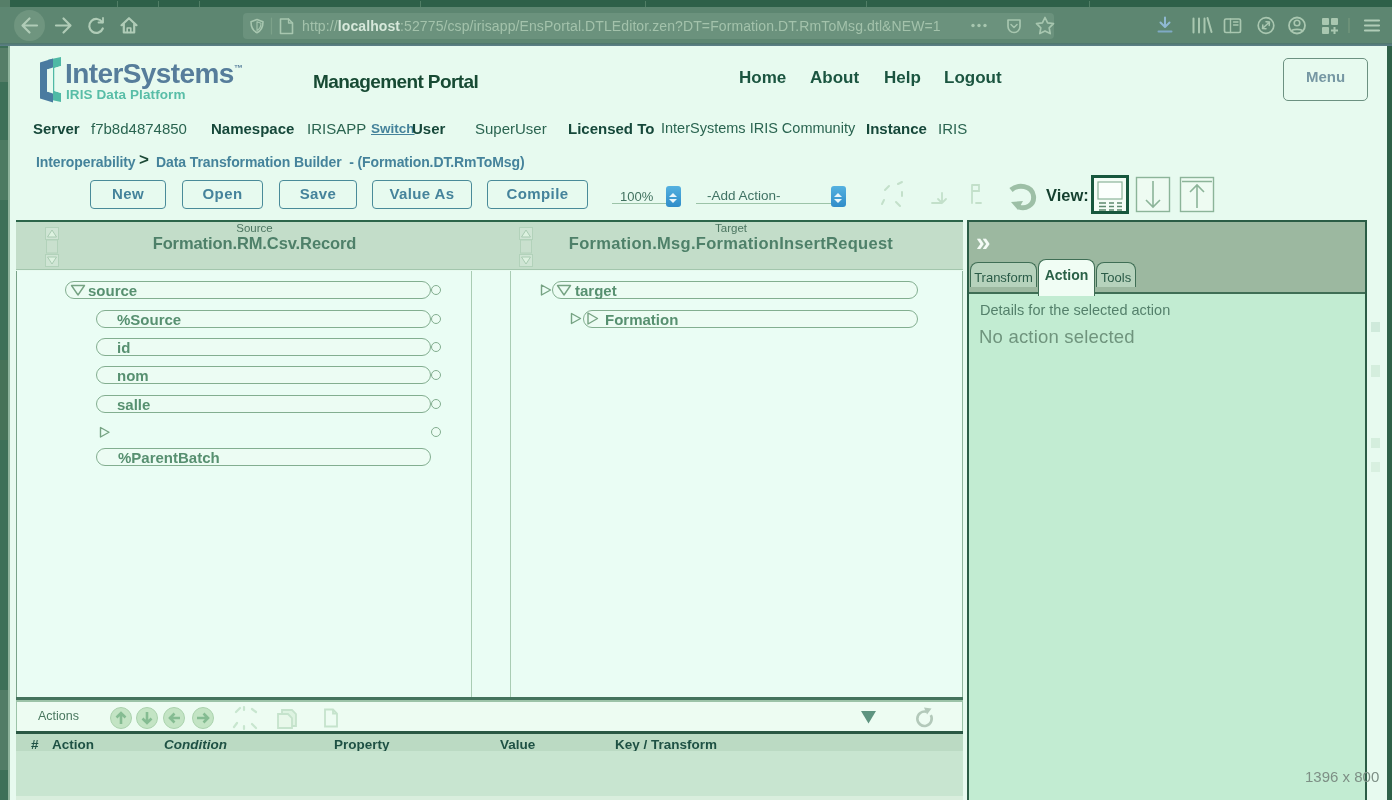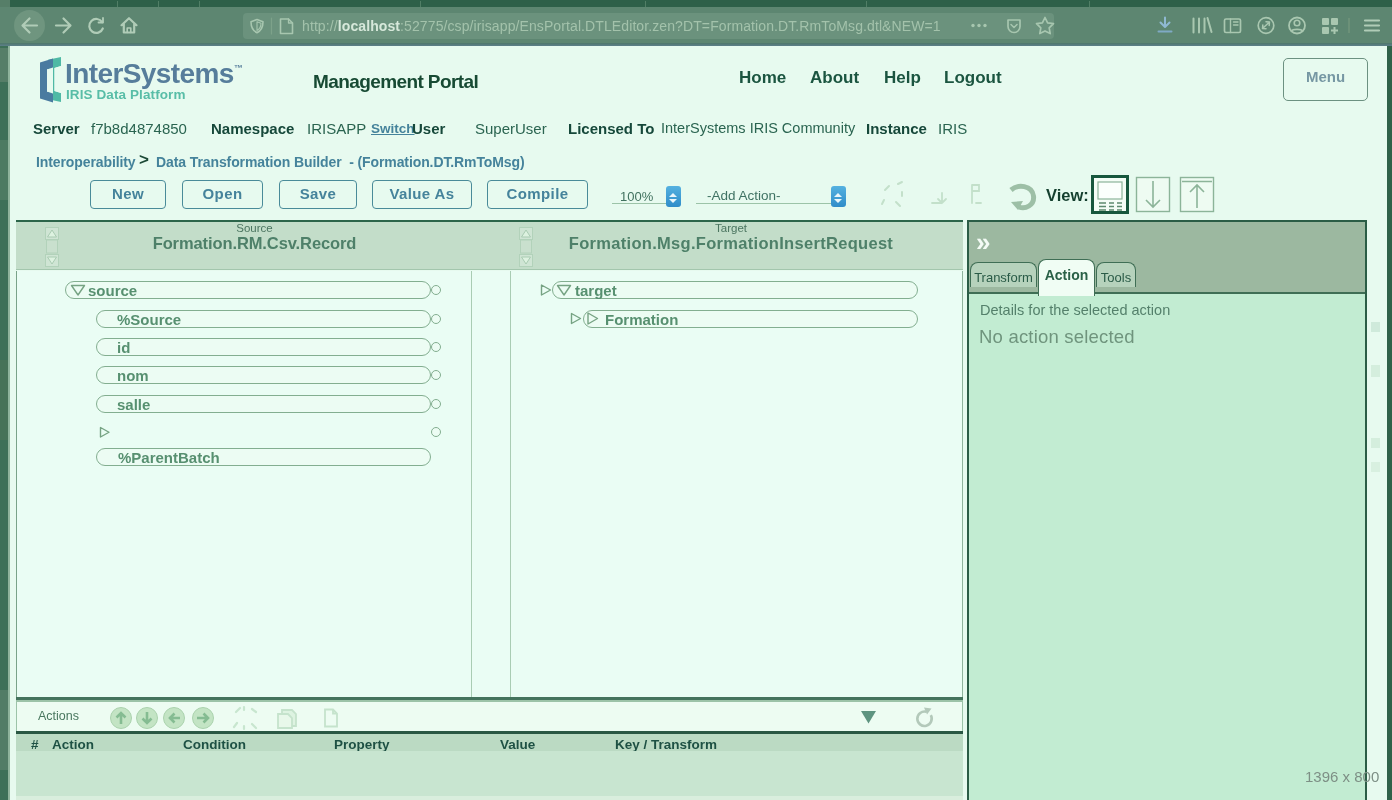--- a/index.html
+++ b/index.html
@@ -294,21 +294,21 @@
       <g stroke="#b3c9ba" stroke-width="2.6" fill="none">
         <path d="M826.5 8.8 a7.2 7.2 0 1 0 4.3 3.4"></path>
       </g>
       <path d="M824 4.5 l7.5 1 l-4.5 6 Z" fill="#b3c9ba"></path>
     </svg>
   </div>
   <div class="abs" id="abarline"></div>
   <div class="abs" id="thead"></div>
   <div class="abs th" style="left:31px;">#</div>
   <div class="abs th" style="left:52px;">Action</div>
-  <div class="abs th" style="left:183px;">Condition</div>
+  <div class="abs th" style="left:164px;font-style:italic;">Condition</div>
   <div class="abs th" style="left:334px;">Property</div>
   <div class="abs th" style="left:500px;">Value</div>
   <div class="abs th" style="left:615px;">Key / Transform</div>
   <div class="abs" id="tbody"></div>
   <div class="abs" id="tfoot"></div>
 
   <div class="abs" id="rpanel"></div>
   <div class="abs" id="rband"></div>
   <div class="abs" style="left:976px;top:227px;font-size:26px;font-weight:bold;color:#f3fbf5;">»</div>
   <div class="abs" id="tabline"></div>

